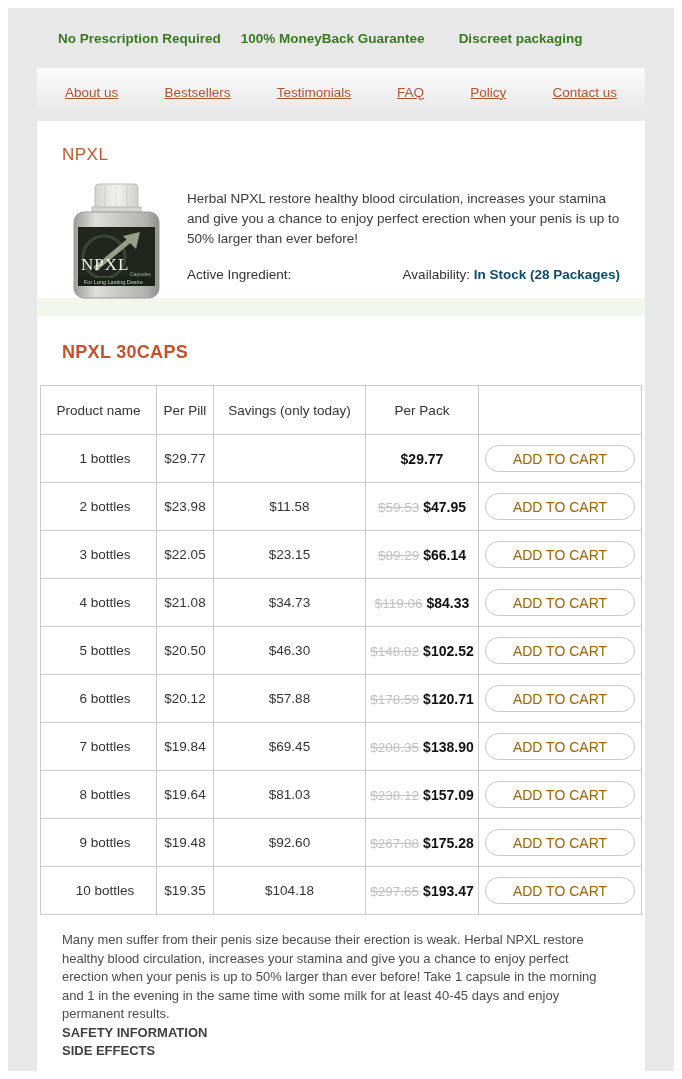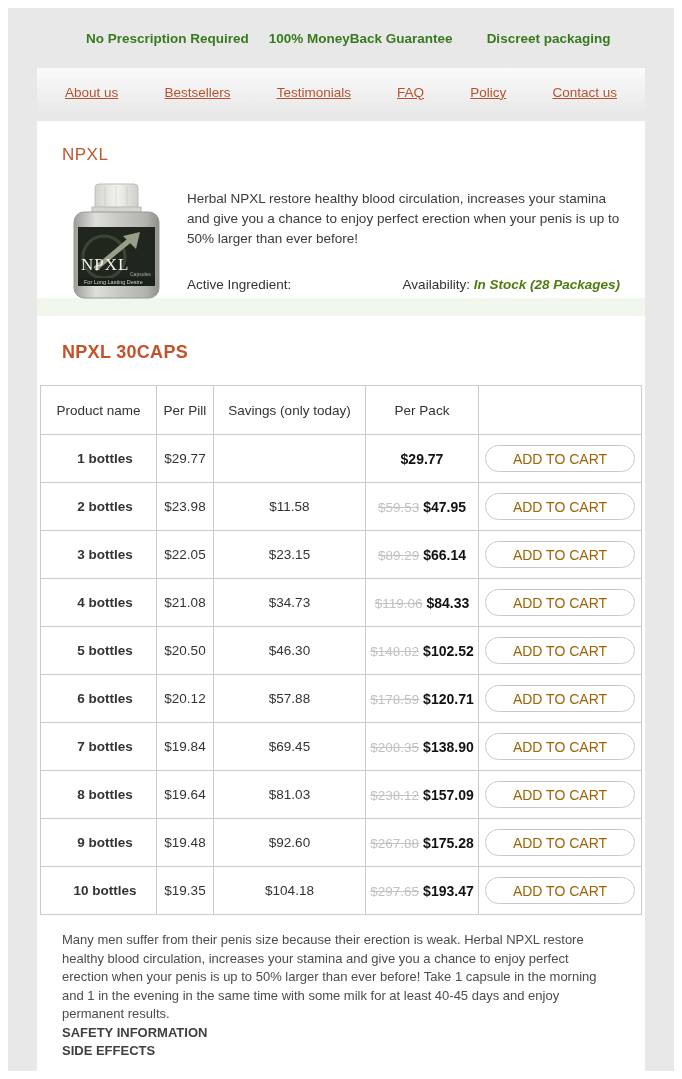--- a/index.html
+++ b/index.html
@@ -17,21 +17,21 @@
   .inner {
     background: #e8e8e8;
     height: 1063px;
     overflow: hidden;
   }
   
   .topbar {
     height: 60px;
     display: flex;
     align-items: center;
-    padding-left: 78px;
+    padding-left: 50px;
   }
   .topbar span {
     color: #397a1e;
     font-weight: bold;
     font-size: 13.5px;
   }
   .topbar span + span { margin-left: 20px; }
   .topbar span:last-child { margin-left: 34px; }
   
   .nav {
@@ -77,25 +77,25 @@
     padding-top: 6px;
   }
   .product-desc {
     font-size: 13.5px;
     color: #3b3b3b;
     line-height: 20px;
   }
   .ingredient-row {
     display: flex;
     justify-content: space-between;
-    margin-top: 28px;
+    margin-top: 18px;
     font-size: 13.5px;
     color: #333333;
   }
-  .availability b { color: #4d7c0f; font-style: italic; }
+  .availability b { color: #0c4a6e; }
   
   .green-band {
     margin: 0 29px;
     height: 18px;
     background: #f2f7ee;
   }
   
   .card2 { padding: 26px 0 12px 0; }
   .pricing-title {
     color: #c4532c;
@@ -113,21 +113,21 @@
     border: 1px solid #cbcbcb;
     font-size: 13.5px;
     color: #333333;
     text-align: center;
   }
   table.pricing thead td { height: 49px; }
   table.pricing tbody td { height: 48px; }
   td.c-name {
     text-align: left;
     padding-left: 13px;
-    font-weight: bold;
+    font-weight: normal;
     font-size: 14px;
     color: #222222;
   }
   td.c-pack .old {
     color: #c2c2c2;
     text-decoration: line-through;
     margin-right: 4px;
   }
   td.c-pack .new {
     font-weight: bold;

